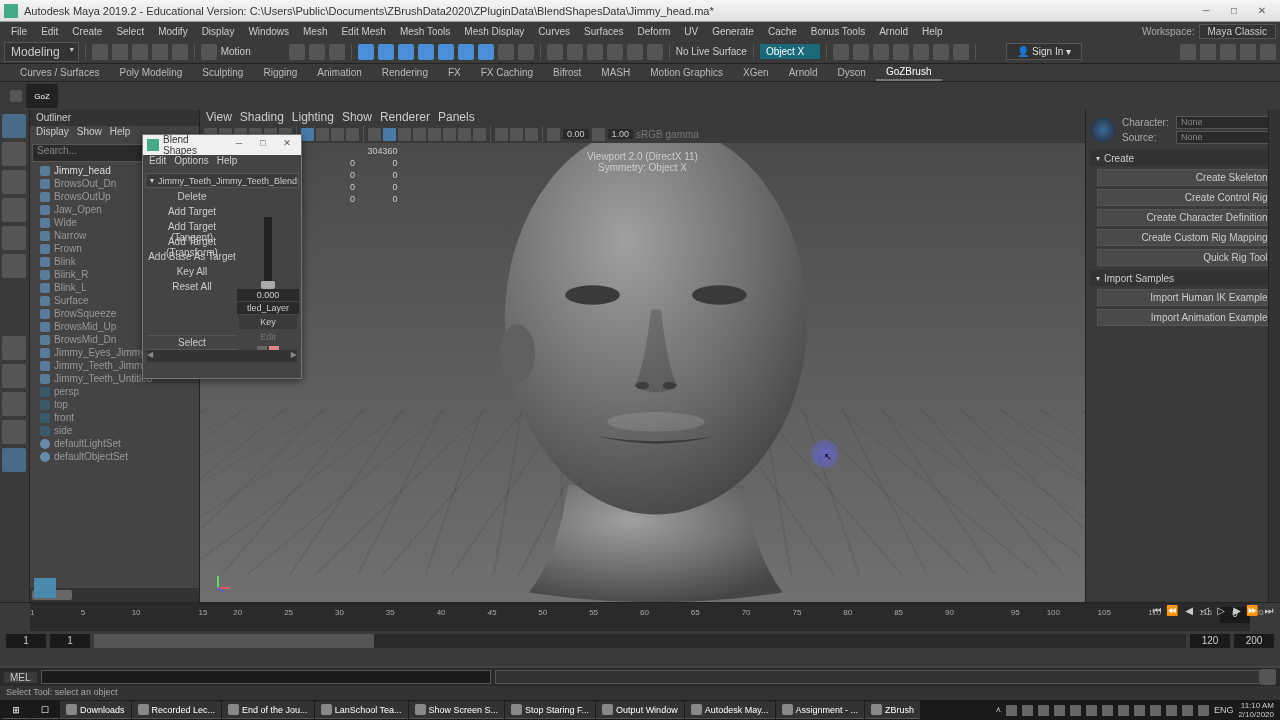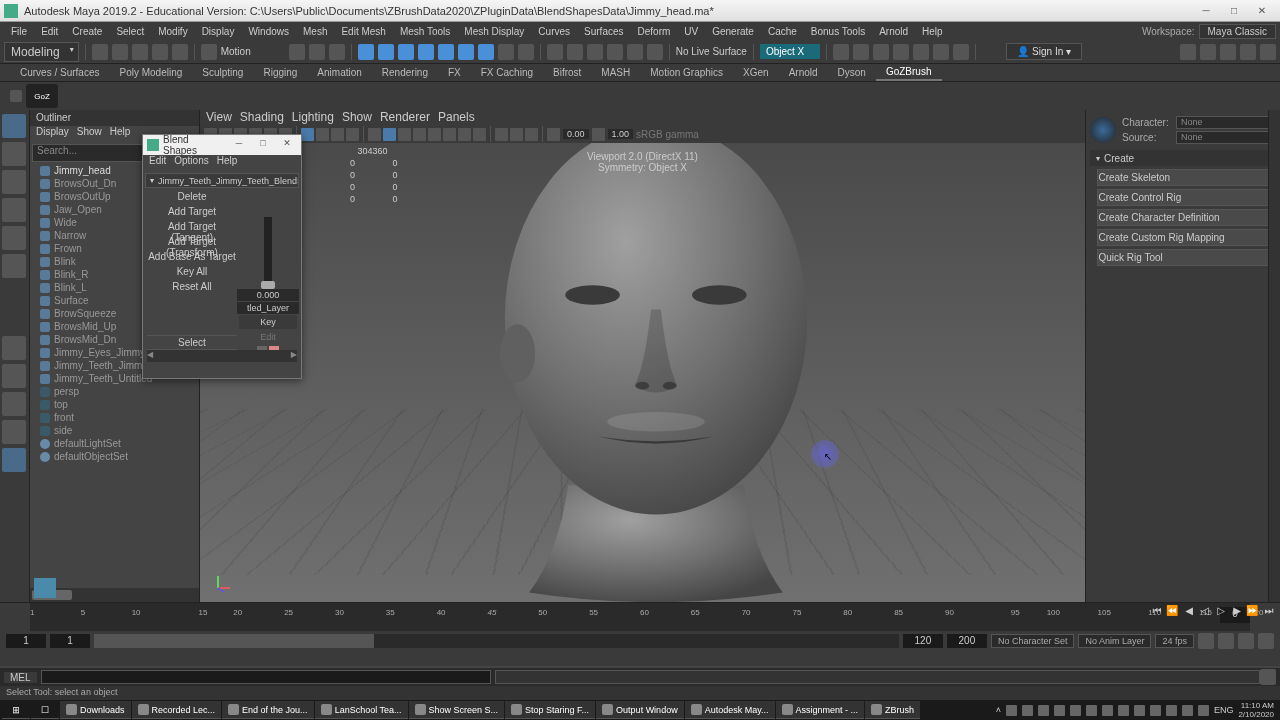--- a/index.html
+++ b/index.html
@@ -113,21 +113,21 @@
 
 .right-panel { width: 195px; background: #3a3a3a; border-left: 1px solid #222; padding: 4px; }
 .rp-header { height: 32px; display: flex; align-items: center; gap: 6px; }
 .rp-icon { width: 26px; height: 26px; background: radial-gradient(circle, #3a6a9a, #222); border-radius: 50%; }
 .rp-labels { display: flex; flex-direction: column; flex: 1; gap: 2px; }
 .rp-row { display: flex; align-items: center; justify-content: space-between; font-size: 10px; color: #aaa; }
 .rp-field { background: #2a2a2a; border: 1px solid #555; padding: 0 4px; width: 100px; height: 13px; color: #888; font-size: 9px; }
 .rp-section { margin-top: 4px; }
 .rp-sec-head { height: 16px; background: #333; font-size: 10px; color: #ccc; padding: 2px 6px; display: flex; align-items: center; gap: 4px; }
 .rp-sec-head::before { content: "▾"; font-size: 8px; }
-.rp-btn { display: block; width: 92%; margin: 3px auto; background: #4a4a4a; border: 1px solid #555; color: #ccc; font-size: 10px; padding: 2px 0; text-align: left; }
+.rp-btn { display: block; width: 92%; margin: 3px auto; background: #4a4a4a; border: 1px solid #555; color: #ccc; font-size: 10px; padding: 2px 0; text-align: right; }
 
 
 .right-strip { position: absolute; right: 0; top: 110px; bottom: 118px; width: 12px; background: #333; border-left: 1px solid #222; display: flex; flex-direction: column; align-items: center; gap: 2px; padding-top: 8px; writing-mode: vertical-rl; font-size: 8px; color: #888; }
 
 
 .timeline-area { position: absolute; bottom: 54px; left: 0; right: 0; height: 64px; background: #3a3a3a; border-top: 1px solid #222; }
 .tl-ruler { height: 28px; background: #2a2a2a; position: relative; margin: 0 30px; }
 .tl-tick { position: absolute; bottom: 14px; font-size: 8px; color: #aaa; }
 .tl-frame { position: absolute; right: 30px; top: 4px; width: 30px; height: 16px; background: #1a1a1a; color: #ccc; font-size: 10px; text-align: center; padding: 1px; }
 .tl-controls { position: absolute; right: 4px; top: 2px; display: flex; gap: 2px; }
@@ -471,21 +471,21 @@
 
         <path d="M 140 310 Q 200 325 260 310 Q 200 320 140 310 Z" fill="rgba(0,0,0,0.4)"></path>
 
         <ellipse cx="200" cy="295" rx="50" ry="10" fill="rgba(255,255,255,0.12)"></ellipse>
       </svg>
       <div class="vp-overlay-text">
         <div>Viewport 2.0 (DirectX 11)</div>
         <div>Symmetry: Object X</div>
       </div>
       <div class="vp-stats" id="vp-stats">
-          <div><span style="display:inline-block;width:30px;text-align:right"></span> <span style="display:inline-block;width:40px;text-align:left">304360</span></div>
+          <div><span style="display:inline-block;width:30px;text-align:right"></span> <span style="display:inline-block;width:40px;text-align:right">304360</span></div>
           <div><span style="display:inline-block;width:30px;text-align:right">0</span> <span style="display:inline-block;width:40px;text-align:right">0</span></div>
           <div><span style="display:inline-block;width:30px;text-align:right">0</span> <span style="display:inline-block;width:40px;text-align:right">0</span></div>
           <div><span style="display:inline-block;width:30px;text-align:right">0</span> <span style="display:inline-block;width:40px;text-align:right">0</span></div>
           <div><span style="display:inline-block;width:30px;text-align:right">0</span> <span style="display:inline-block;width:40px;text-align:right">0</span></div>
         </div>
       <svg class="vp-axis" viewBox="0 0 20 20">
         <line x1="4" y1="16" x2="4" y2="4" stroke="#5f5" stroke-width="1.5"></line>
         <line x1="4" y1="16" x2="16" y2="16" stroke="#f55" stroke-width="1.5"></line>
         <line x1="4" y1="16" x2="10" y2="20" stroke="#55f" stroke-width="1.5"></line>
       </svg>
@@ -507,20 +507,25 @@
         </div>
       </div>
     </div>
     <div class="rp-section">
       <div class="rp-sec-head">Create</div>
       <div class="rp-btn">Create Skeleton</div>
       <div class="rp-btn">Create Control Rig</div>
       <div class="rp-btn">Create Character Definition</div>
       <div class="rp-btn">Create Custom Rig Mapping</div>
       <div class="rp-btn">Quick Rig Tool</div>
+    </div>
+    <div class="rp-section">
+      <div class="rp-sec-head">Import Samples</div>
+      <div class="rp-btn">Import Human IK Example</div>
+      <div class="rp-btn">Import Animation Example</div>
     </div>
   </div>
 </div>
 
 <div class="bs-window">
   <div class="bs-title">
     <div class="bs-title-icon"></div>
     <span class="bs-title-text">Blend Shapes</span>
     <div class="bs-win-btn">─</div>
     <div class="bs-win-btn">□</div>
@@ -603,29 +608,20 @@
     <div class="tl-ctrl">⏭</div>
   </div>
   <div class="tl-range">
     <div class="tl-num">1</div>
     <div class="tl-num">1</div>
     <div class="tl-slider">
         <div class="tl-slider-thumb"></div>
       </div>
     <div class="tl-num">120</div>
     <div class="tl-num">200</div>
-    <div class="tl-right-opts">
-      <div class="tl-opt">No Character Set</div>
-      <div class="tl-opt">No Anim Layer</div>
-      <div class="tl-opt">24 fps</div>
-      <div class="tb-icon"></div>
-      <div class="tb-icon"></div>
-      <div class="tb-icon"></div>
-      <div class="tb-icon"></div>
-    </div>
   </div>
 </div>
 
 <div class="cmdline">
   <div class="cmd-type">MEL</div>
   <div class="cmd-input"></div>
   <div class="cmd-result"></div>
   <div class="tb-icon"></div>
 </div>
 

